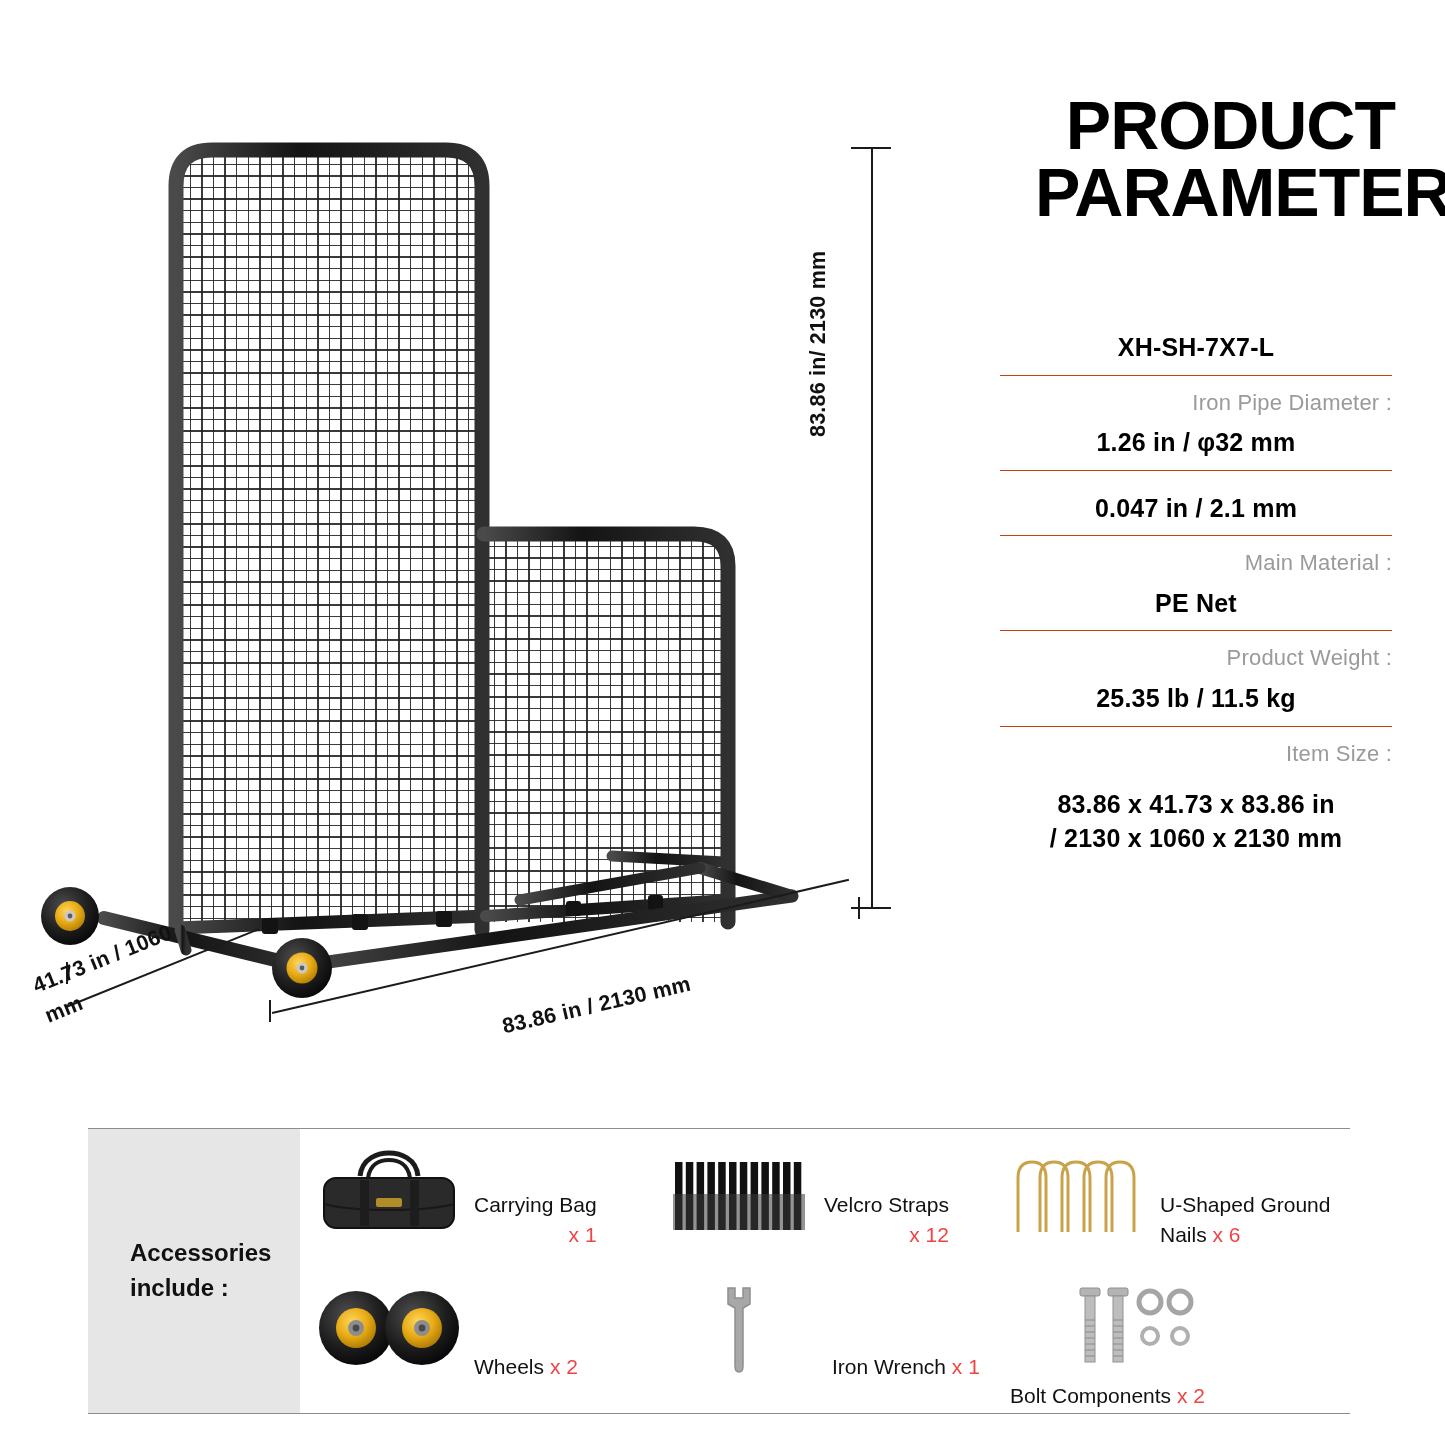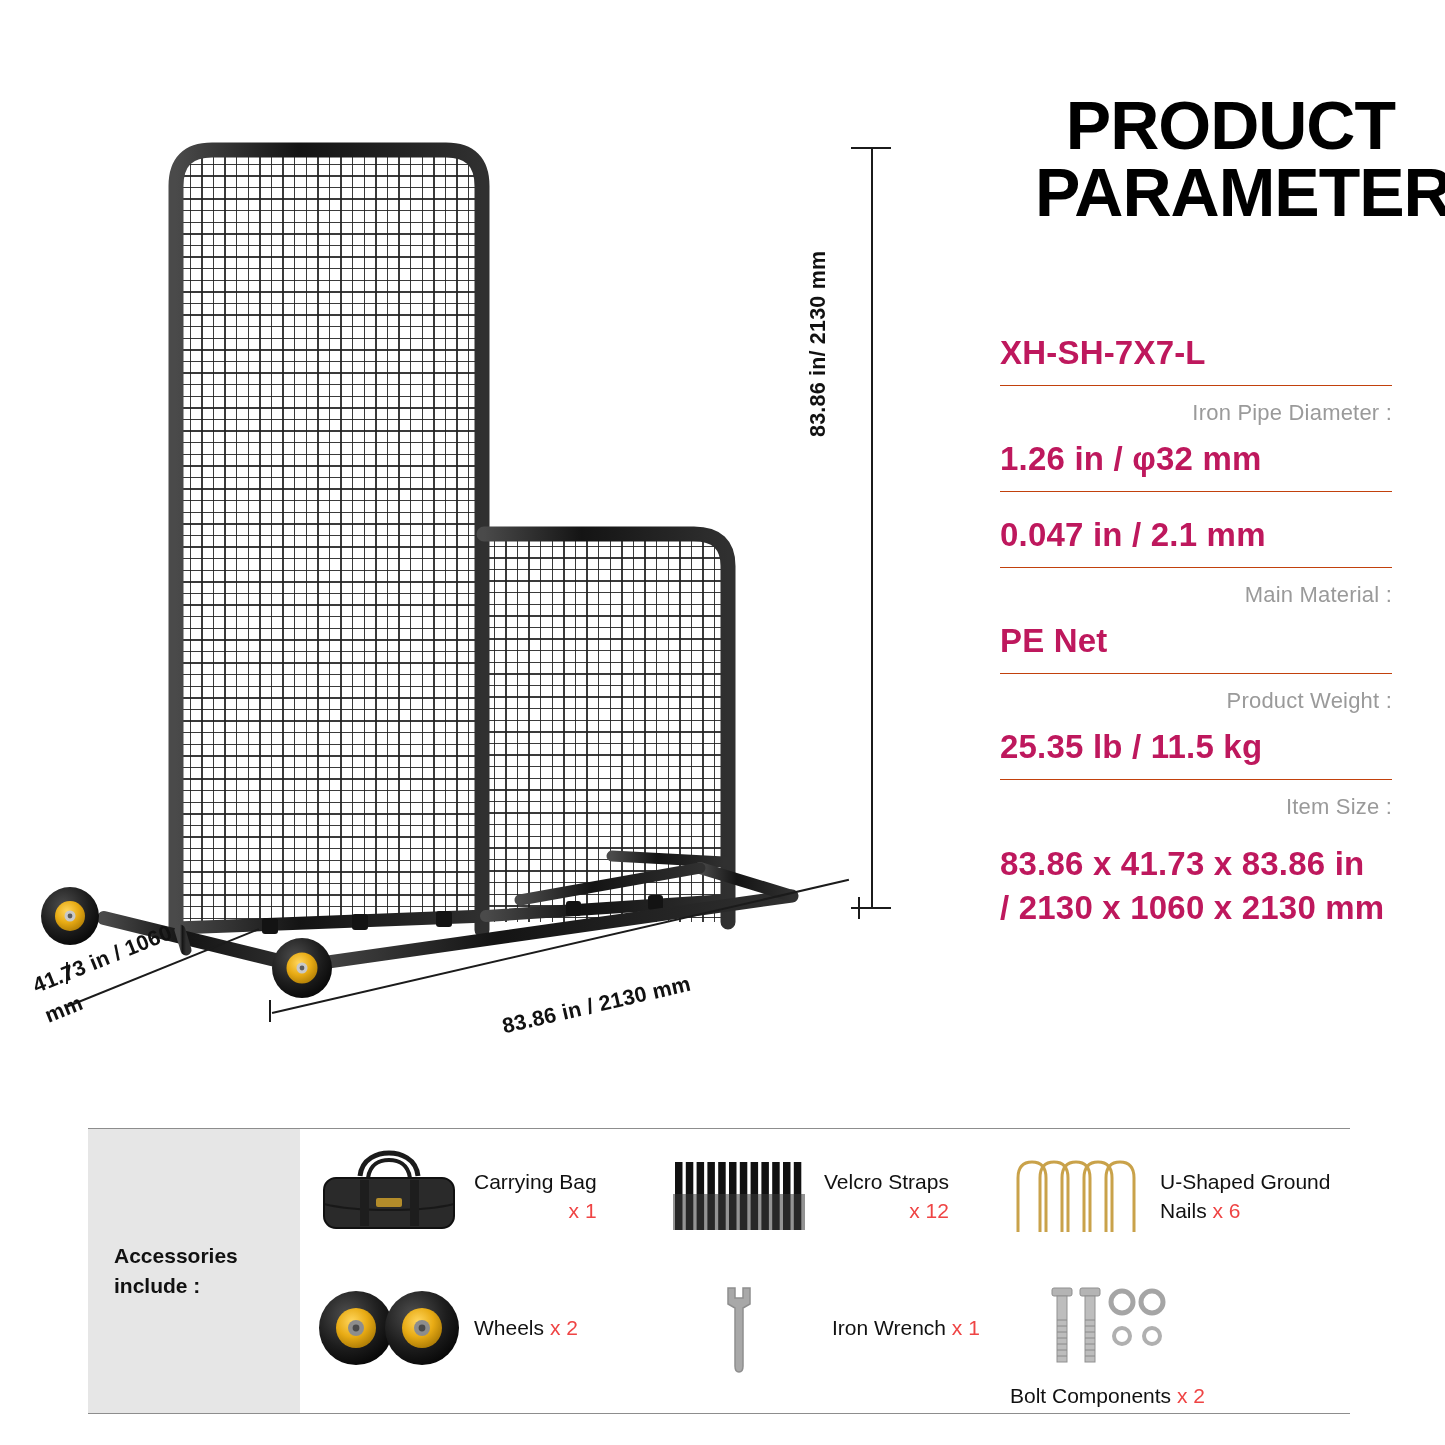--- a/index.html
+++ b/index.html
@@ -26,21 +26,21 @@
   .spec-table{
     position:absolute; left:1000px; top:322px; width:392px;
   }
   .spec-row{ padding:0 0 10px 0; }
   .spec-row + .spec-row{ border-top:1px solid #c2410c; padding-top:12px; }
   .spec-label{
     text-align:right; color:#9a9a9a; font-size:22px;
     line-height:1.35; letter-spacing:.2px;
   }
   .spec-value{
-    text-align:left; color:#be185d; font-size:33px; font-weight:bold;
+    text-align:center; color:#000000; font-size:25px; font-weight:bold;
     line-height:1.34; margin-top:9px; letter-spacing:.2px;
   }
   .spec-value.small-gap{ margin-top:20px; }
   .spec-value .l2{ display:block; }
 
   
   .product-area{ position:absolute; left:0; top:0; width:960px; height:1080px; }
 
   .frame-svg{ position:absolute; left:0; top:0; }
 
@@ -91,28 +91,28 @@
     position:absolute; left:0; width:1262px; height:1px; background:#8d8d8d;
   }
   .acc-top-rule{ top:0; }
   .acc-bottom-rule{ top:285px; }
 
   .acc-left-panel{
     position:absolute; left:0; top:1px; width:212px; height:284px;
     background:#e6e6e6; display:flex; align-items:center;
   }
   .acc-left-text{
-    padding-left:26px; font-size:21px; font-weight:bold; color:#111;
+    padding-left:42px; font-size:24px; font-weight:bold; color:#111;
     line-height:1.45;
   }
 
   .acc-grid{
     position:absolute; left:212px; top:1px; width:1050px; height:284px;
   }
-  .acc-item{ position:absolute; display:flex; align-items:center; }
+  .acc-item{ position:absolute; display:flex; align-items:flex-end; }
   .acc-icon{
     width:150px; height:106px; display:flex; align-items:center;
     justify-content:center; flex:none;
   }
   .acc-text{
     font-size:21px; color:#111; line-height:1.4; margin-left:10px;
     white-space:nowrap;
   }
   .acc-text .qty{ color:#ef4444; }
   .acc-text.two-line{ white-space:normal; width:188px; text-align:left; }

